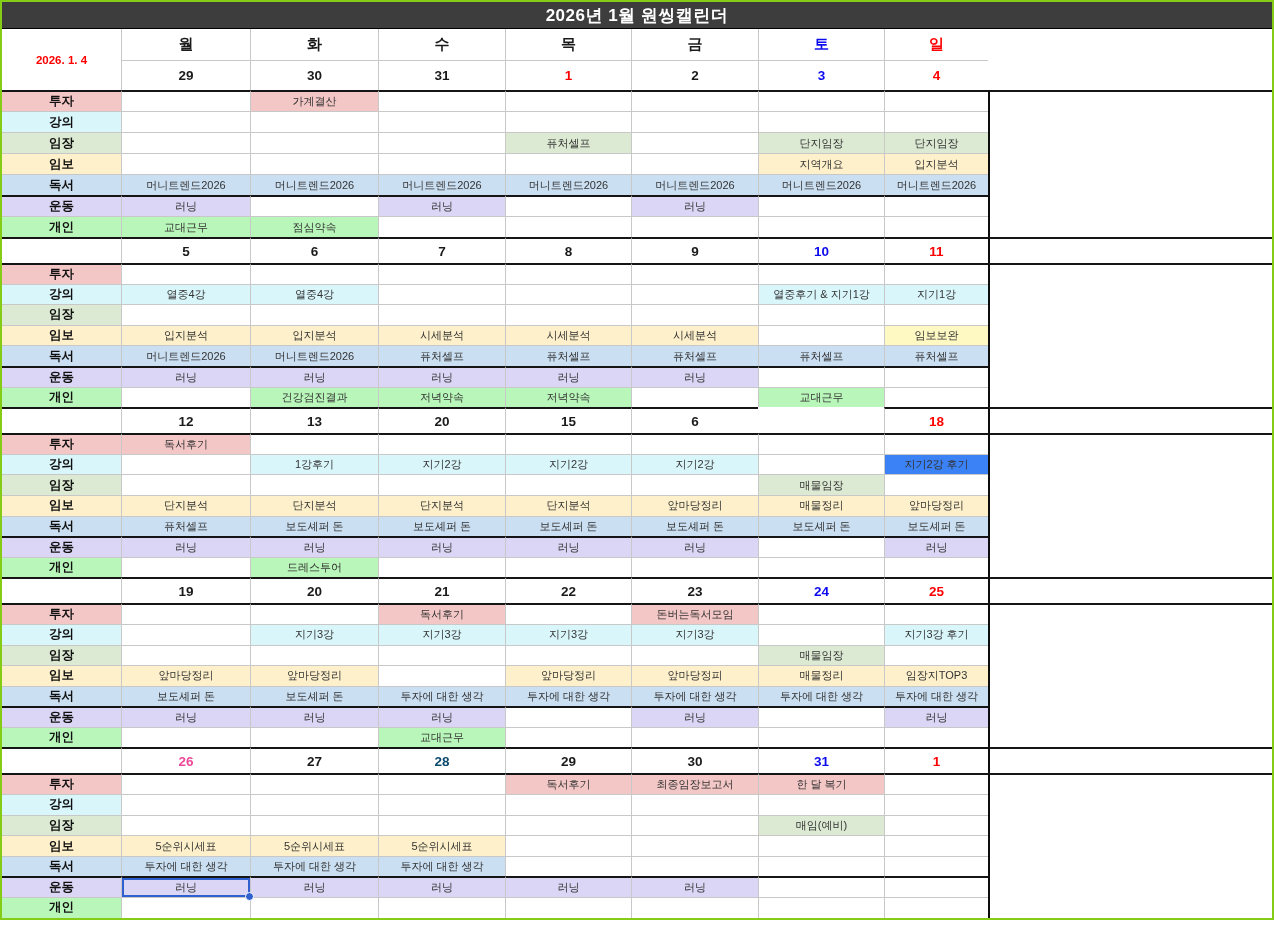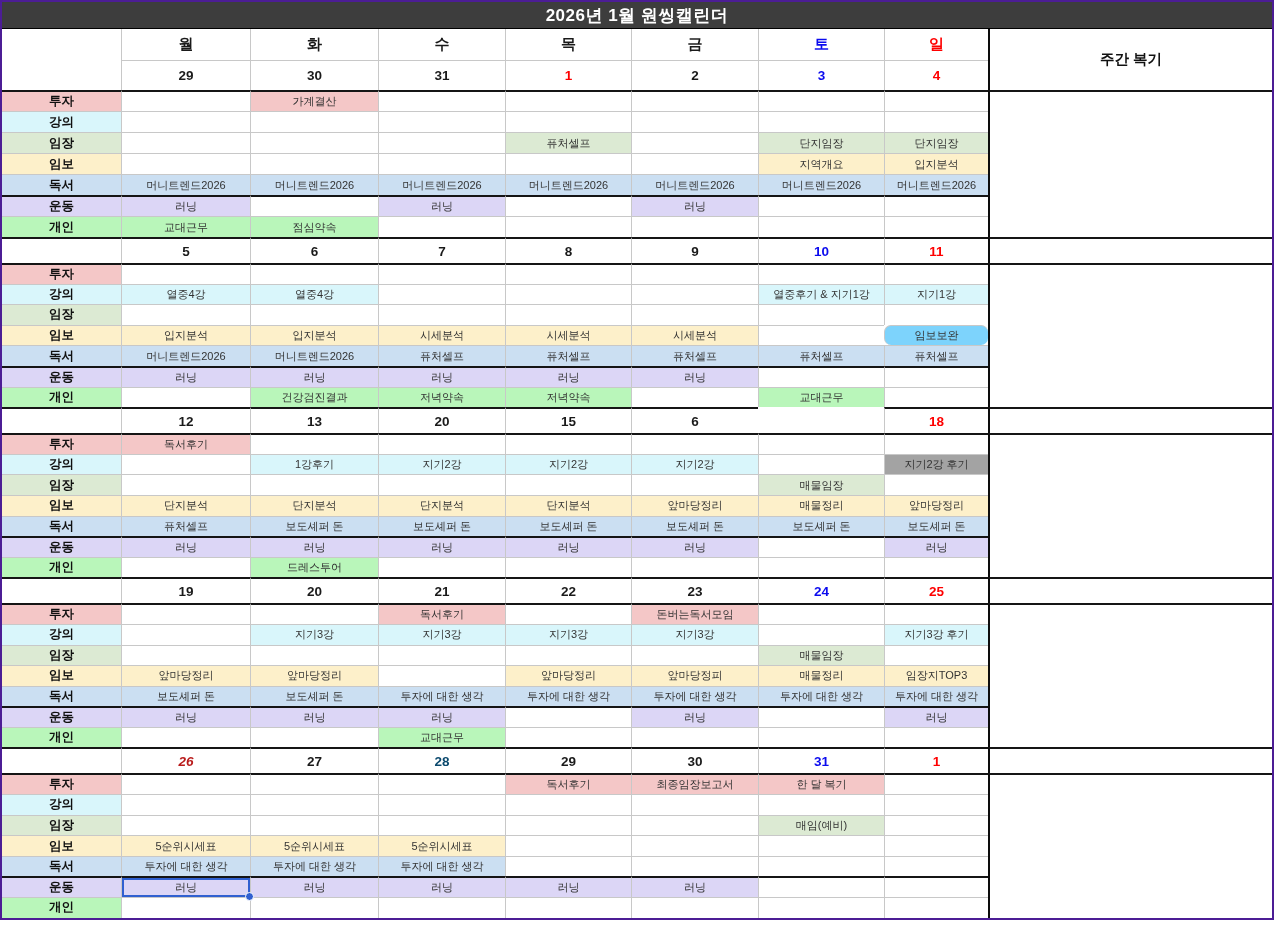--- a/index.html
+++ b/index.html
@@ -1,21 +1,21 @@
 <!DOCTYPE html>
 <html><head>
 <meta charset="utf-8">
 <style>
   * { box-sizing: border-box; margin: 0; padding: 0; }
   html,body { background:#fff; }
   body { width:1274px; height:925px; font-family:"Liberation Sans", sans-serif; }
 
   .sheet{
     width:1274px;
-    border:2px solid #4c1d95;
+    border:2px solid #84cc16;
     display:grid;
     grid-template-columns:119px 129px 128px 127px 126px 127px 126px 104px 1fr;
     grid-template-rows:27px 31px 30px repeat(7,21px)
                        26px repeat(7,20.6px)
                        26px repeat(7,20.6px)
                        26px repeat(7,20.6px)
                        26px repeat(7,20.6px);
     background:#fff;
   }
 
@@ -61,21 +61,21 @@
     content:""; position:absolute; right:-4px; bottom:-4px;
     width:7px; height:7px; border-radius:50%;
     background:#3060d0; border:1px solid #fff;
   }
 </style>
 </head>
 <body>
 
 <div class="sheet" id="sheet">
   <div class="c title" style="background: rgb(61, 61, 61);">2026년 1월 원씽캘린더</div>
-  <div class="c review-h tl">주간 복기</div>
+  <div class="c corner" style="color: rgb(254, 0, 0);">2026. 1. 4</div>
 <div class="c day" style="grid-area: 2 / 2; color: rgb(26, 26, 26);">월</div>
     <div class="c day" style="grid-area: 2 / 3; color: rgb(26, 26, 26);">화</div>
     <div class="c day" style="grid-area: 2 / 4; color: rgb(26, 26, 26);">수</div>
     <div class="c day" style="grid-area: 2 / 5; color: rgb(26, 26, 26);">목</div>
     <div class="c day" style="grid-area: 2 / 6; color: rgb(26, 26, 26);">금</div>
     <div class="c day" style="grid-area: 2 / 7; color: rgb(11, 11, 238);">토</div>
     <div class="c day" style="grid-area: 2 / 8; color: rgb(254, 0, 0);">일</div>
     <div class="c date" style="grid-area: 3 / 2; color: rgb(26, 26, 26);">29</div>
     <div class="c date" style="grid-area: 3 / 3; color: rgb(26, 26, 26);">30</div>
     <div class="c date" style="grid-area: 3 / 4; color: rgb(26, 26, 26);">31</div>
@@ -174,21 +174,21 @@
     <div class="c ev" style="grid-area: 14 / 6;"></div>
     <div class="c ev" style="grid-area: 14 / 7;"></div>
     <div class="c ev" style="grid-area: 14 / 8;"></div>
     <div class="c cat first-col" style="grid-area: 15 / 1; background: rgb(253, 240, 202);">임보</div>
     <div class="c ev" style="grid-area: 15 / 2; background: rgb(253, 240, 202);">입지분석</div>
     <div class="c ev" style="grid-area: 15 / 3; background: rgb(253, 240, 202);">입지분석</div>
     <div class="c ev" style="grid-area: 15 / 4; background: rgb(253, 240, 202);">시세분석</div>
     <div class="c ev" style="grid-area: 15 / 5; background: rgb(253, 240, 202);">시세분석</div>
     <div class="c ev" style="grid-area: 15 / 6; background: rgb(253, 240, 202);">시세분석</div>
     <div class="c ev" style="grid-area: 15 / 7;"></div>
-    <div class="c ev" style="grid-area: 15 / 8; background: #7dd3fc; border-radius: 7px;">임보보완</div>
+    <div class="c ev" style="grid-area: 15 / 8; background: #fef9c3;">임보보완</div>
     <div class="c cat first-col" style="grid-area: 16 / 1; background: rgb(203, 223, 242);">독서</div>
     <div class="c ev" style="grid-area: 16 / 2; background: rgb(203, 223, 242);">머니트렌드2026</div>
     <div class="c ev" style="grid-area: 16 / 3; background: rgb(203, 223, 242);">머니트렌드2026</div>
     <div class="c ev" style="grid-area: 16 / 4; background: rgb(203, 223, 242);">퓨처셀프</div>
     <div class="c ev" style="grid-area: 16 / 5; background: rgb(203, 223, 242);">퓨처셀프</div>
     <div class="c ev" style="grid-area: 16 / 6; background: rgb(203, 223, 242);">퓨처셀프</div>
     <div class="c ev" style="grid-area: 16 / 7; background: rgb(203, 223, 242);">퓨처셀프</div>
     <div class="c ev" style="grid-area: 16 / 8; background: rgb(203, 223, 242);">퓨처셀프</div>
     <div class="c cat first-col tt" style="grid-area: 17 / 1; background: rgb(220, 214, 246);">운동</div>
     <div class="c ev tt" style="grid-area: 17 / 2; background: rgb(220, 214, 246);">러닝</div>
@@ -224,21 +224,21 @@
     <div class="c ev tt" style="grid-area: 20 / 6;"></div>
     <div class="c ev tt" style="grid-area: 20 / 7;"></div>
     <div class="c ev tt" style="grid-area: 20 / 8;"></div>
     <div class="c cat first-col" style="grid-area: 21 / 1; background: rgb(217, 246, 251);">강의</div>
     <div class="c ev" style="grid-area: 21 / 2;"></div>
     <div class="c ev" style="grid-area: 21 / 3; background: rgb(217, 246, 251);">1강후기</div>
     <div class="c ev" style="grid-area: 21 / 4; background: rgb(217, 246, 251);">지기2강</div>
     <div class="c ev" style="grid-area: 21 / 5; background: rgb(217, 246, 251);">지기2강</div>
     <div class="c ev" style="grid-area: 21 / 6; background: rgb(217, 246, 251);">지기2강</div>
     <div class="c ev" style="grid-area: 21 / 7;"></div>
-    <div class="c ev" style="grid-area: 21 / 8; background: #a3a3a3;">지기2강 후기</div>
+    <div class="c ev" style="grid-area: 21 / 8; background: #3b82f6;">지기2강 후기</div>
     <div class="c cat first-col" style="grid-area: 22 / 1; background: rgb(220, 234, 211);">임장</div>
     <div class="c ev" style="grid-area: 22 / 2;"></div>
     <div class="c ev" style="grid-area: 22 / 3;"></div>
     <div class="c ev" style="grid-area: 22 / 4;"></div>
     <div class="c ev" style="grid-area: 22 / 5;"></div>
     <div class="c ev" style="grid-area: 22 / 6;"></div>
     <div class="c ev" style="grid-area: 22 / 7; background: rgb(220, 234, 211);">매물임장</div>
     <div class="c ev" style="grid-area: 22 / 8;"></div>
     <div class="c cat first-col" style="grid-area: 23 / 1; background: rgb(253, 240, 202);">임보</div>
     <div class="c ev" style="grid-area: 23 / 2; background: rgb(253, 240, 202);">단지분석</div>
@@ -332,21 +332,21 @@
     <div class="c ev tt" style="grid-area: 33 / 8; background: rgb(220, 214, 246);">러닝</div>
     <div class="c cat first-col" style="grid-area: 34 / 1; background: rgb(185, 246, 186);">개인</div>
     <div class="c ev" style="grid-area: 34 / 2;"></div>
     <div class="c ev" style="grid-area: 34 / 3;"></div>
     <div class="c ev" style="grid-area: 34 / 4; background: rgb(185, 246, 186);">교대근무</div>
     <div class="c ev" style="grid-area: 34 / 5;"></div>
     <div class="c ev" style="grid-area: 34 / 6;"></div>
     <div class="c ev" style="grid-area: 34 / 7;"></div>
     <div class="c ev" style="grid-area: 34 / 8;"></div>
     <div class="c tt first-col" style="grid-area: 35 / 1;"></div>
-    <div class="c date tt" style="grid-area: 35 / 2; color: #b91c1c; font-style: italic;">26</div>
+    <div class="c date tt" style="grid-area: 35 / 2; color: #ec4899;">26</div>
     <div class="c date tt" style="grid-area: 35 / 3; color: rgb(26, 26, 26);">27</div>
     <div class="c date tt" style="grid-area: 35 / 4; color: #0c4a6e;">28</div>
     <div class="c date tt" style="grid-area: 35 / 5; color: rgb(26, 26, 26);">29</div>
     <div class="c date tt" style="grid-area: 35 / 6; color: rgb(26, 26, 26);">30</div>
     <div class="c date tt" style="grid-area: 35 / 7; color: rgb(11, 11, 238);">31</div>
     <div class="c date tt" style="grid-area: 35 / 8; color: rgb(254, 0, 0);">1</div>
     <div class="c tt tl" style="grid-area: 35 / 9;"></div>
     <div class="c tl tt" style="grid-area: 36 / 9 / 43;"></div>
     <div class="c cat first-col tt" style="grid-area: 36 / 1; background: rgb(244, 199, 199);">투자</div>
     <div class="c ev tt" style="grid-area: 36 / 2;"></div>

